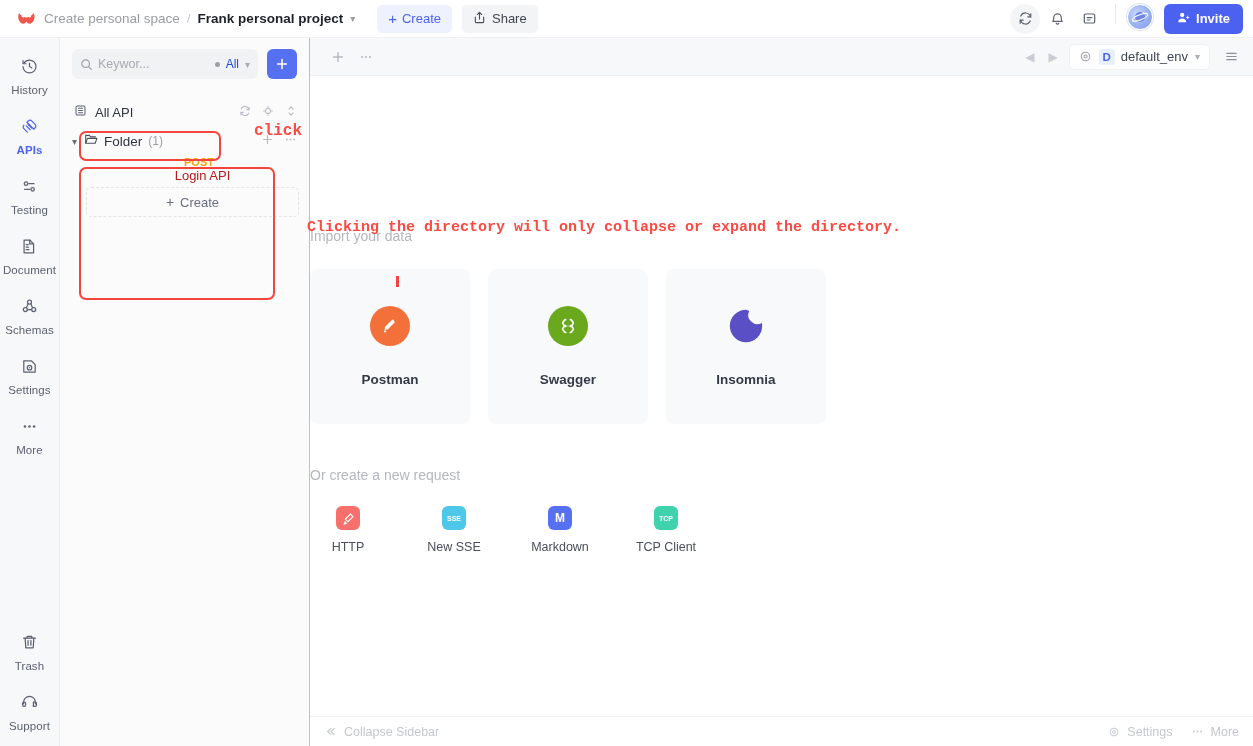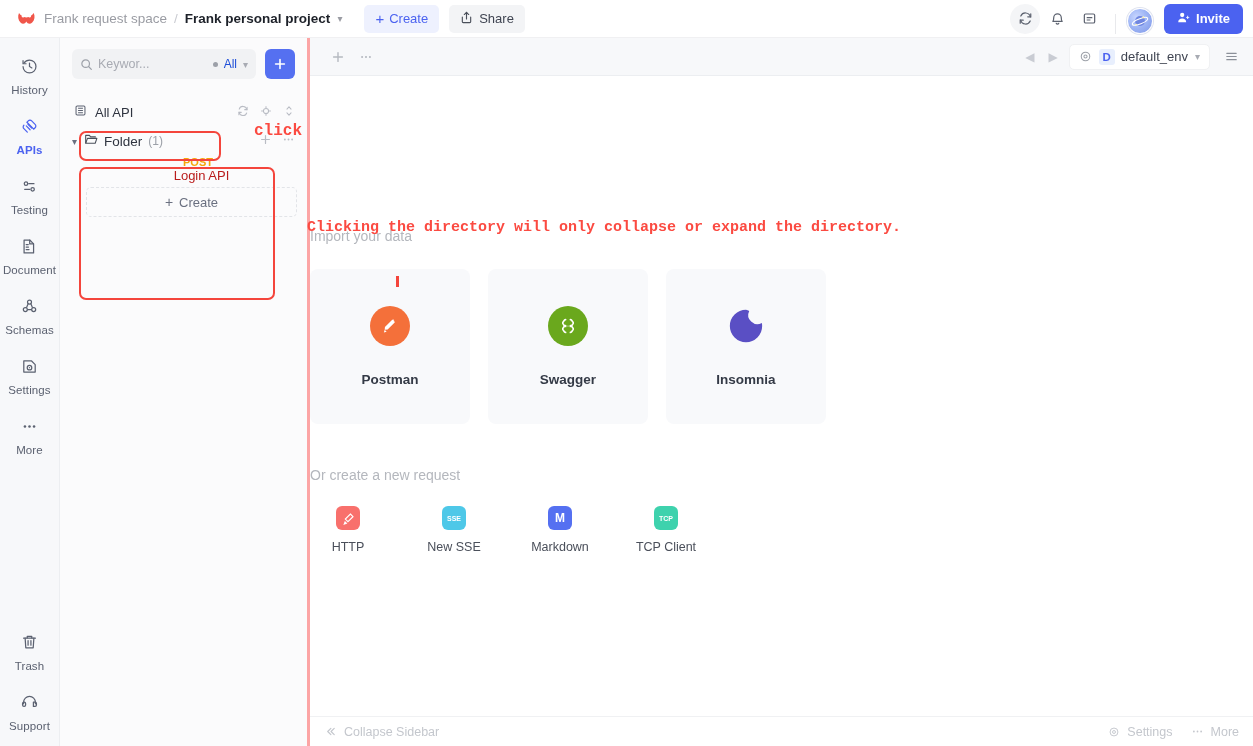--- a/index.html
+++ b/index.html
@@ -30,21 +30,21 @@
     background: #eef1fe; color: #4b62f0; border-radius: 5px;
     display: flex; align-items: center; font-size: 13px; cursor: pointer;
   }
   .btn-create .plus { font-size: 15px; margin-right: 5px; line-height: 1; }
   .btn-share {
     margin-left: 10px; height: 28px; padding: 0 11px;
     background: #f3f4f6; color: #3f4451; border-radius: 5px;
     display: flex; align-items: center; font-size: 13px; cursor: pointer;
   }
   .btn-share svg { margin-right: 6px; }
-  .topbar-right { margin-left: auto; display: flex; align-items: flex-end; gap: 2px; }
+  .topbar-right { margin-left: auto; display: flex; align-items: flex-start; gap: 2px; }
   .icon-btn {
     width: 30px; height: 30px; border-radius: 50%;
     display: flex; align-items: center; justify-content: center;
     cursor: pointer; color: #5d6370;
   }
   .icon-btn.shade { background: #f4f5f7; }
   .vdiv { width: 1px; height: 20px; background: #e8e9ec; margin: 0 9px; }
   .avatar {
     width: 26px; height: 26px; border-radius: 50%;
     background: radial-gradient(circle at 35% 35%, #c8d6ff 0%, #9fb6f5 45%, #7e96e8 100%);
@@ -73,21 +73,21 @@
     align-items: center; cursor: pointer; color: #5b6170; margin-bottom: 9px;
   }
   .rail-item .lbl { font-size: 11.5px; margin-top: 4px; letter-spacing: .1px; }
   .rail-item.active { color: #4b62f0; }
   .rail-item.active .lbl { font-weight: 700; }
   .rail-spacer { flex: 1; }
 
   
   .tree {
     width: 250px; min-width: 250px; background: #fbfbfc;
-    border-right: 3px solid #fca5a5; display: flex; flex-direction: column;
+    border-right: 1px solid #fca5a5; display: flex; flex-direction: column;
     position: relative;
   }
   .tree-search { display: flex; align-items: center; padding: 11px 12px 9px 12px; }
   .search-box {
     flex: 1; height: 30px; background: #f1f2f4; border-radius: 6px;
     display: flex; align-items: center; padding: 0 8px; cursor: text;
   }
   .search-box .sicon { color: #9ca0a8; margin-right: 5px; display:flex; }
   .search-ph { color: #a8abb3; font-size: 12.5px; flex: 1; overflow: hidden; white-space: nowrap; }
   .filter-dot { width: 5px; height: 5px; border-radius: 50%; background: #9ca0a8; margin: 0 6px 0 2px; flex:none;}
@@ -188,21 +188,21 @@
 <div class="app">
 
   <div class="topbar">
     <div class="brand-logo">
       <svg width="19" height="15" viewBox="0 0 19 15">
         <path d="M2 2 C0.5 5 1 9 3.5 11.5 C5.5 13.5 8 13 9.3 10.5 C10.6 13 13.2 13.5 15.2 11.5 C17.7 9 18.2 5 16.7 2 C15 4.5 12.5 6 9.3 6.6 C6.2 6 3.7 4.5 2 2 Z" fill="#f0564a"></path>
         <circle cx="6.1" cy="5.3" r="1.3" fill="#ffffff"></circle>
         <circle cx="12.6" cy="5.3" r="1.3" fill="#ffffff"></circle>
       </svg>
     </div>
-    <span class="crumb-space">Frank request space</span>
+    <span class="crumb-space">Create personal space</span>
     <span class="crumb-sep">/</span>
     <span class="crumb-project">Frank personal project</span>
     <span class="crumb-caret">▾</span>
 
     <div class="btn-create">
       <span class="plus">+</span>
       <span>Create</span>
     </div>
 
     <div class="btn-share">

